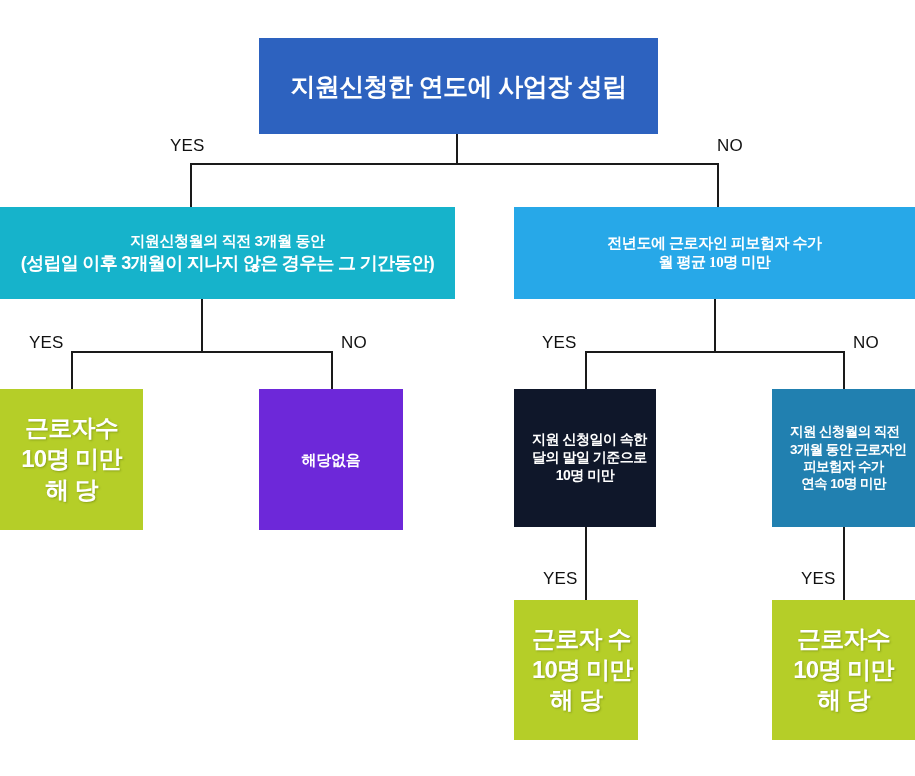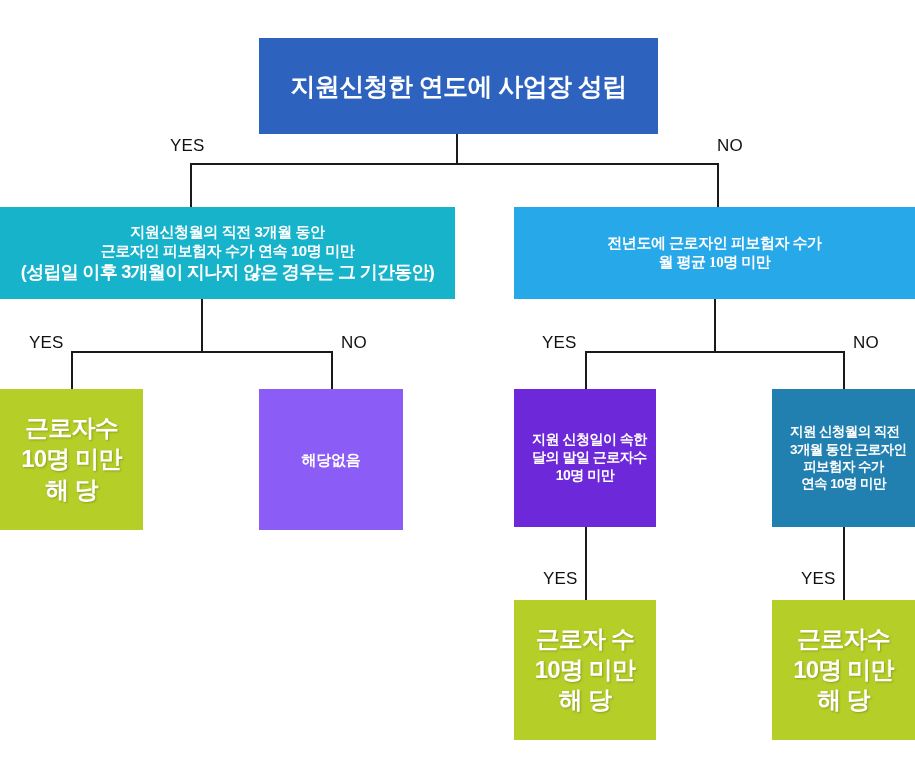--- a/index.html
+++ b/index.html
@@ -89,51 +89,51 @@
     font-size: 24px;
     font-weight: bold;
     letter-spacing: -0.8px;
     text-shadow: 1px 1px 2px rgba(90,110,10,0.45);
   }
   #node-none {
     left: 259px;
     top: 389px;
     width: 144px;
     height: 141px;
-    background: #8b5cf6;
+    background: #6d28d9;
     font-size: 15px;
     font-weight: bold;
     letter-spacing: -0.3px;
   }
   #node-mid-cond {
     left: 514px;
     top: 389px;
     width: 142px;
     height: 138px;
-    background: #6d28d9;
+    background: #0f172a;
     font-size: 14px;
     font-weight: bold;
     letter-spacing: -0.5px;
   }
   #node-right-sub {
     left: 772px;
     top: 389px;
     width: 143px;
     height: 138px;
     background: #2180b0;
     font-size: 13.5px;
     font-weight: bold;
     letter-spacing: -0.6px;
   }
 
   
   #node-green-2 {
     left: 514px;
     top: 600px;
-    width: 142px;
+    width: 124px;
     height: 140px;
     background: #b5ce28;
     font-size: 24px;
     font-weight: bold;
     letter-spacing: -0.8px;
     text-shadow: 1px 1px 2px rgba(90,110,10,0.45);
   }
   #node-green-3 {
     left: 772px;
     top: 600px;
@@ -207,21 +207,20 @@
 
   <div class="node" id="node-root">
     <div class="lines">
       <span class="ln">지원신청한 연도에 사업장 성립</span>
     </div>
   </div>
 
   <div class="node" id="node-left-cond">
     <div class="lines">
       <span class="ln">지원신청월의 직전 3개월 동안</span>
-      <span class="ln">근로자인 피보험자 수가 연속 10명 미만</span>
       <span class="ln small">(성립일 이후 3개월이 지나지 않은 경우는 그 기간동안)</span>
     </div>
   </div>
 
   <div class="node" id="node-right-cond">
     <div class="lines">
       <span class="ln">전년도에 근로자인 피보험자 수가</span>
       <span class="ln">월 평균 10명 미만</span>
     </div>
   </div>
@@ -236,21 +235,21 @@
 
   <div class="node" id="node-none">
     <div class="lines">
       <span class="ln">해당없음</span>
     </div>
   </div>
 
   <div class="node" id="node-mid-cond">
     <div class="lines">
       <span class="ln">지원 신청일이 속한</span>
-      <span class="ln">달의 말일 근로자수</span>
+      <span class="ln">달의 말일 기준으로</span>
       <span class="ln">10명 미만</span>
     </div>
   </div>
 
   <div class="node" id="node-right-sub">
     <div class="lines">
       <span class="ln">지원 신청월의 직전</span>
       <span class="ln">3개월 동안 근로자인</span>
       <span class="ln">피보험자 수가</span>
       <span class="ln">연속 10명 미만</span>

